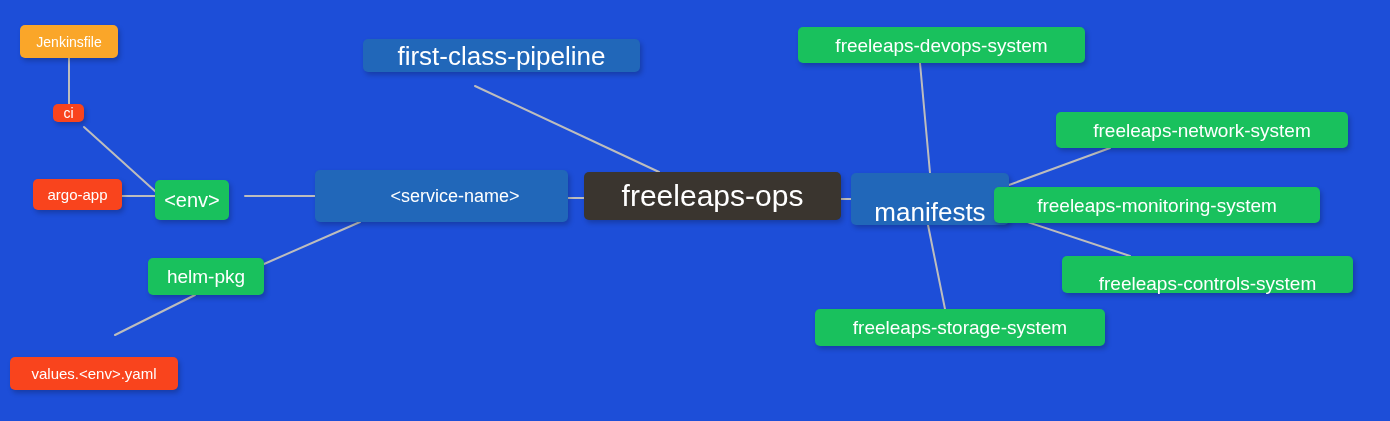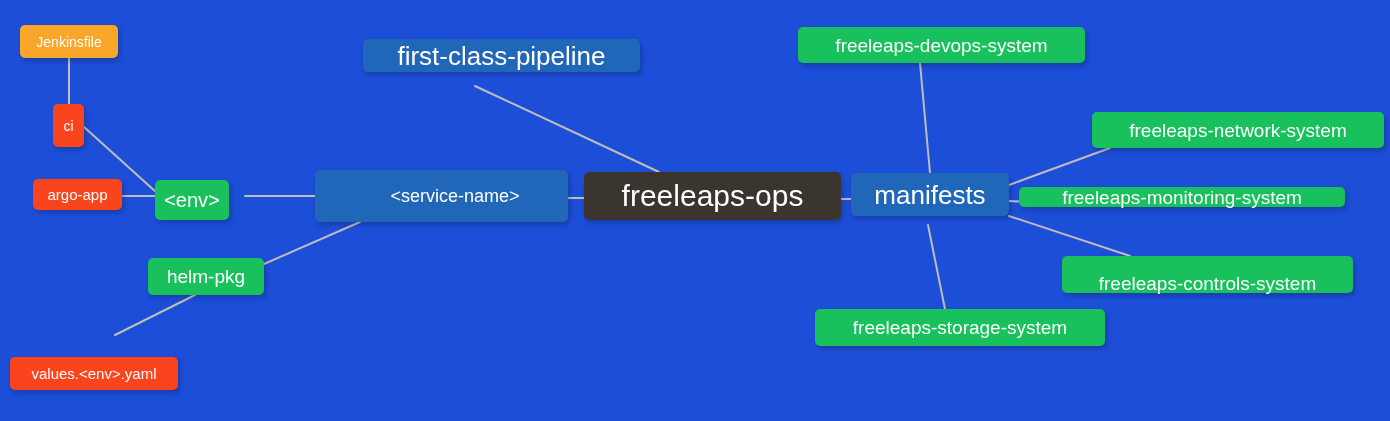--- a/index.html
+++ b/index.html
@@ -63,21 +63,21 @@
       <line x1="930" y1="173" x2="920" y2="63" stroke="#bdbdbd" stroke-width="2" stroke-linecap="round"></line>
       <line x1="1009" y1="185" x2="1110" y2="148" stroke="#bdbdbd" stroke-width="2" stroke-linecap="round"></line>
       <line x1="1009" y1="201" x2="1050" y2="203" stroke="#bdbdbd" stroke-width="2" stroke-linecap="round"></line>
       <line x1="1009" y1="216" x2="1130" y2="256" stroke="#bdbdbd" stroke-width="2" stroke-linecap="round"></line>
       <line x1="928" y1="225" x2="945" y2="309" stroke="#bdbdbd" stroke-width="2" stroke-linecap="round"></line>
     </svg>
   <div id="node-layer">
       <div class="node n-orange" style="left: 20px; top: 25px; width: 98px; height: 33px; font-size: 14px;">
         <span>Jenkinsfile</span>
       </div>
-      <div class="node n-red" style="left: 53px; top: 104px; width: 31px; height: 43px; font-size: 14px;">
+      <div class="node n-red" style="left: 53px; top: 104px; width: 31px; height: 18px; font-size: 14px;">
         <span>ci</span>
       </div>
       <div class="node n-red" style="left: 33px; top: 179px; width: 89px; height: 31px; font-size: 15px;">
         <span>argo-app</span>
       </div>
       <div class="node n-green" style="left: 155px; top: 180px; width: 74px; height: 40px; font-size: 20px;">
         <span>&lt;env&gt;</span>
       </div>
       <div class="node n-green" style="left: 148px; top: 258px; width: 116px; height: 37px; font-size: 19px;">
         <span>helm-pkg</span>
@@ -87,30 +87,30 @@
       </div>
       <div class="node n-blue" style="left: 315px; top: 39px; width: 277px; height: 33px; font-size: 26px; margin-left: 48px;">
         <span>first-class-pipeline</span>
       </div>
       <div class="node n-blue" style="left: 315px; top: 170px; width: 253px; height: 52px; font-size: 18px; padding-left: 27px;">
         <span>&lt;service-name&gt;</span>
       </div>
       <div class="node n-root" style="left: 584px; top: 172px; width: 257px; height: 48px; font-size: 30px;">
         <span>freeleaps-ops</span>
       </div>
-      <div class="node n-blue" style="left: 851px; top: 173px; width: 158px; height: 43px; font-size: 26px;">
+      <div class="node n-blue" style="left: 851px; top: 173px; width: 158px; height: 52px; font-size: 26px; align-items: flex-end;">
         <span>manifests</span>
       </div>
       <div class="node n-green" style="left: 798px; top: 27px; width: 287px; height: 36px; font-size: 19px;">
         <span>freeleaps-devops-system</span>
       </div>
-      <div class="node n-green" style="left: 1056px; top: 112px; width: 292px; height: 36px; font-size: 19px; margin-left: 36px;">
+      <div class="node n-green" style="left: 1056px; top: 112px; width: 292px; height: 36px; font-size: 19px;">
         <span>freeleaps-network-system</span>
       </div>
-      <div class="node n-green" style="left: 1019px; top: 187px; width: 326px; height: 20px; font-size: 19px;">
+      <div class="node n-green" style="left: 994px; top: 187px; width: 326px; height: 36px; font-size: 19px;">
         <span>freeleaps-monitoring-system</span>
       </div>
       <div class="node n-green" style="left: 1062px; top: 256px; width: 291px; height: 37px; font-size: 19px; align-items: flex-end;">
         <span>freeleaps-controls-system</span>
       </div>
       <div class="node n-green" style="left: 815px; top: 309px; width: 290px; height: 37px; font-size: 19px;">
         <span>freeleaps-storage-system</span>
       </div>
     </div>
 </div>

